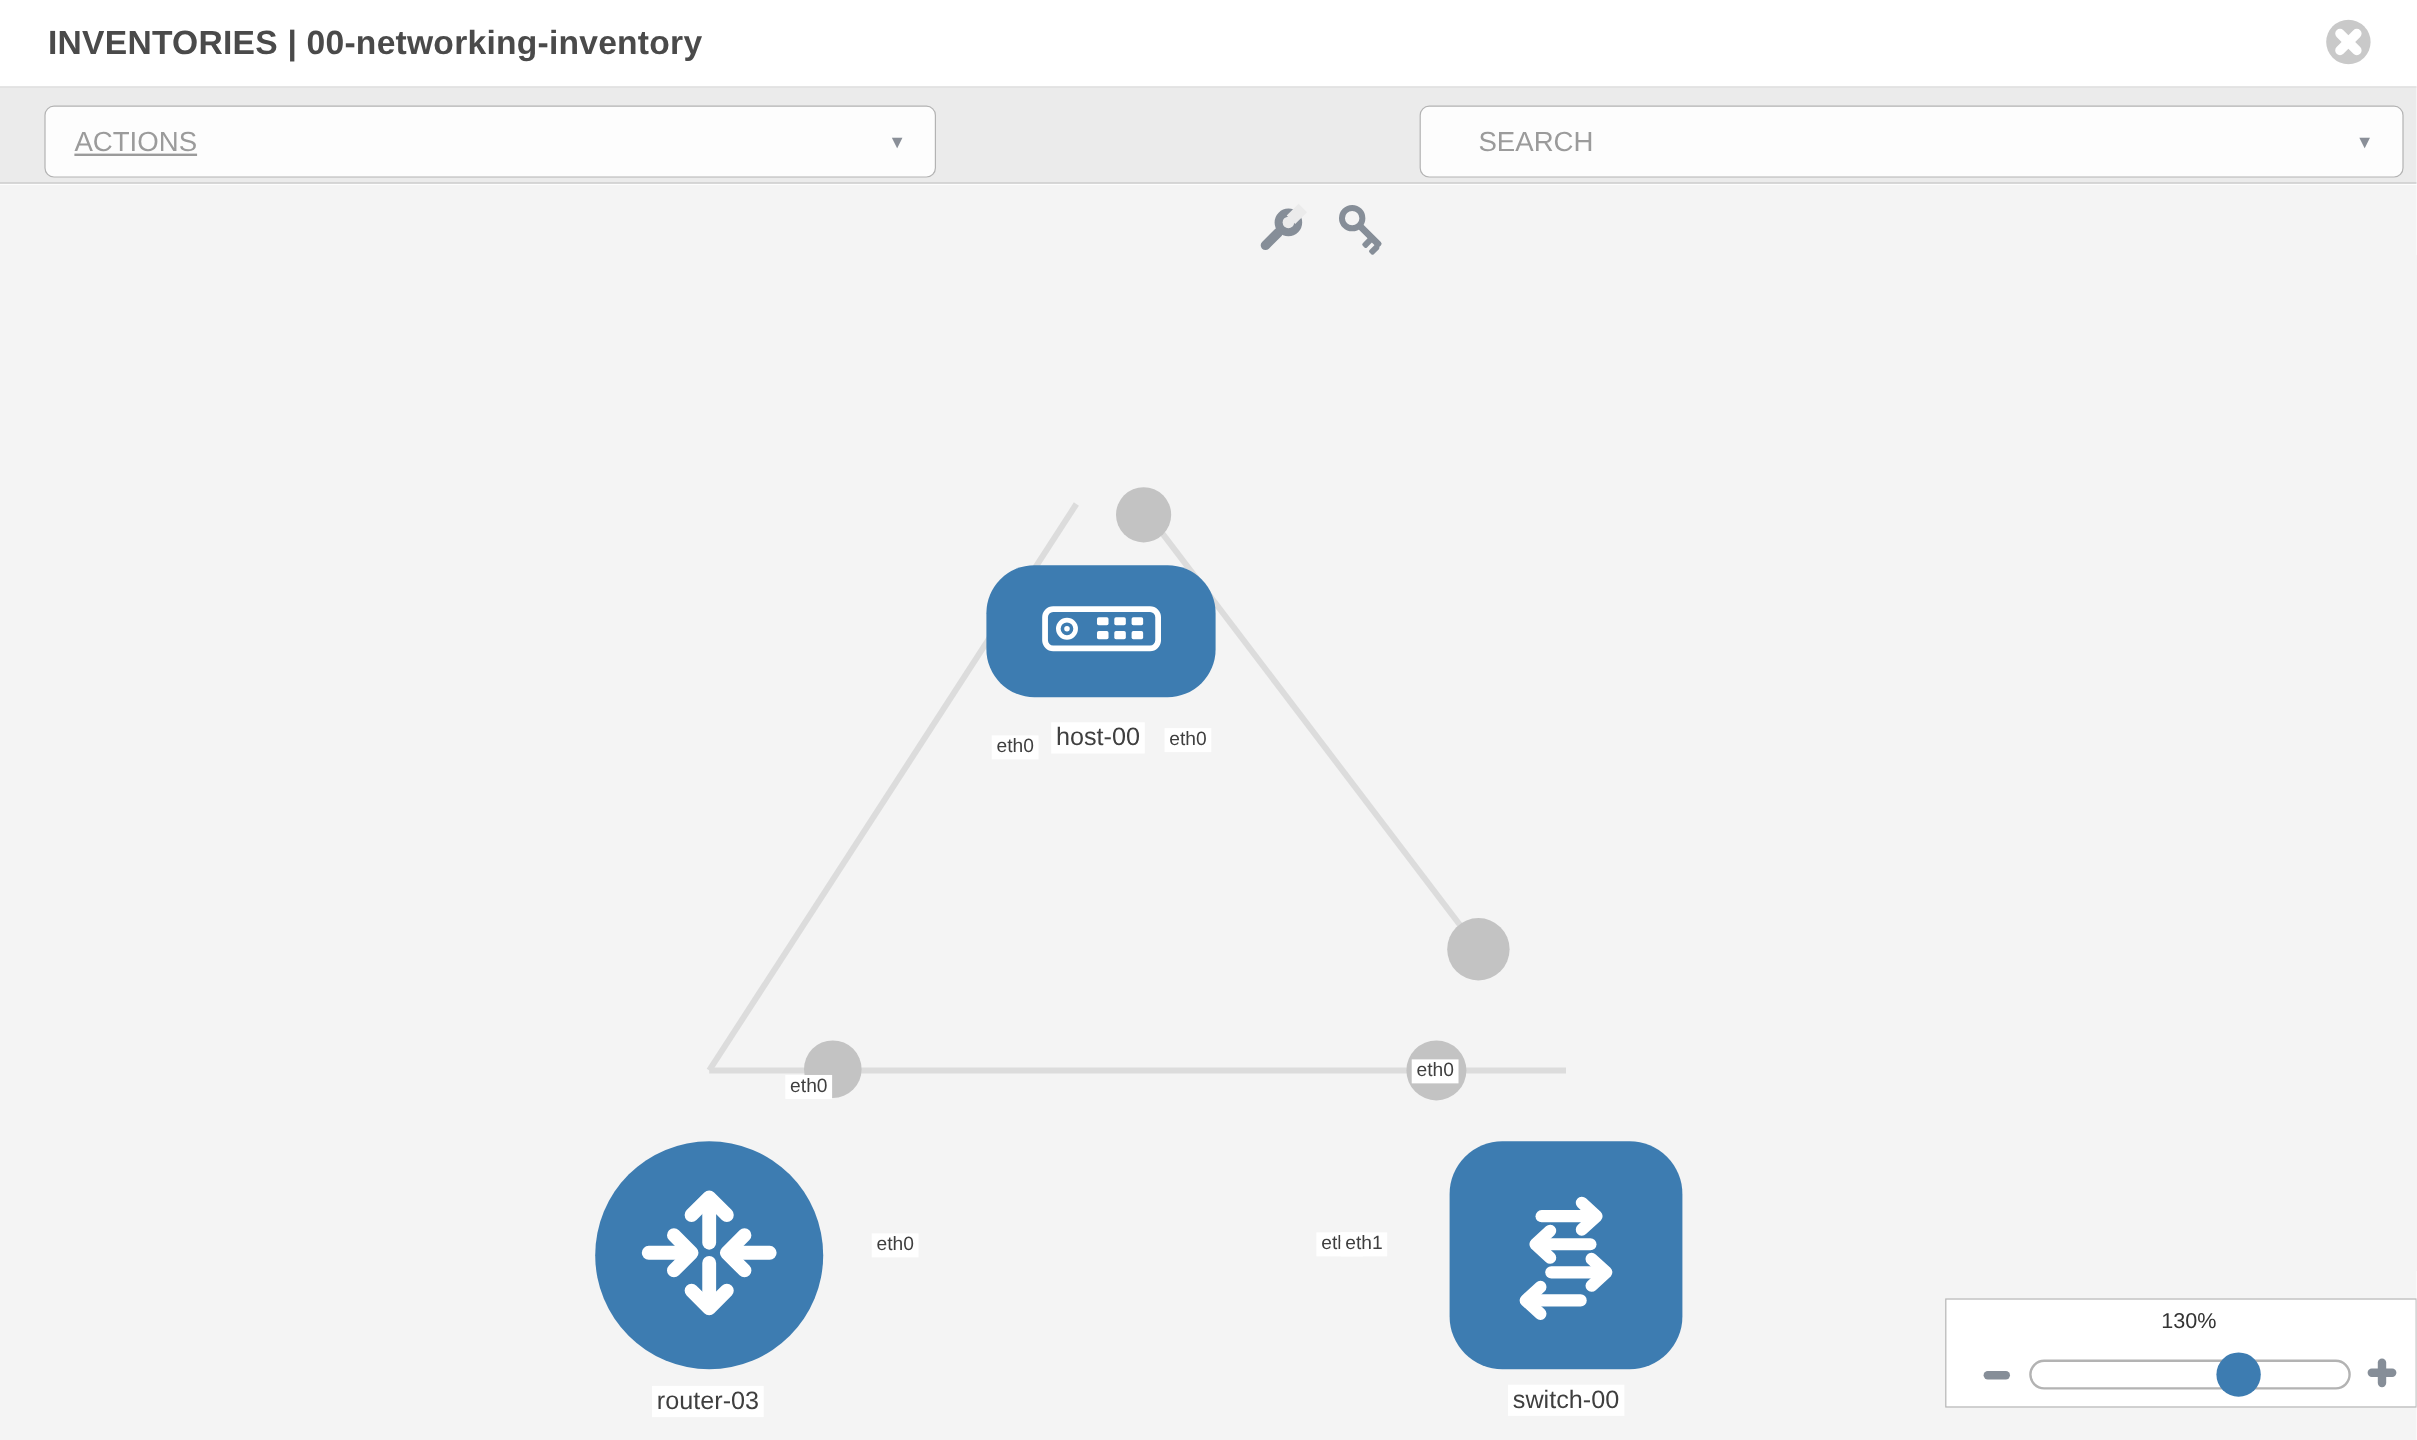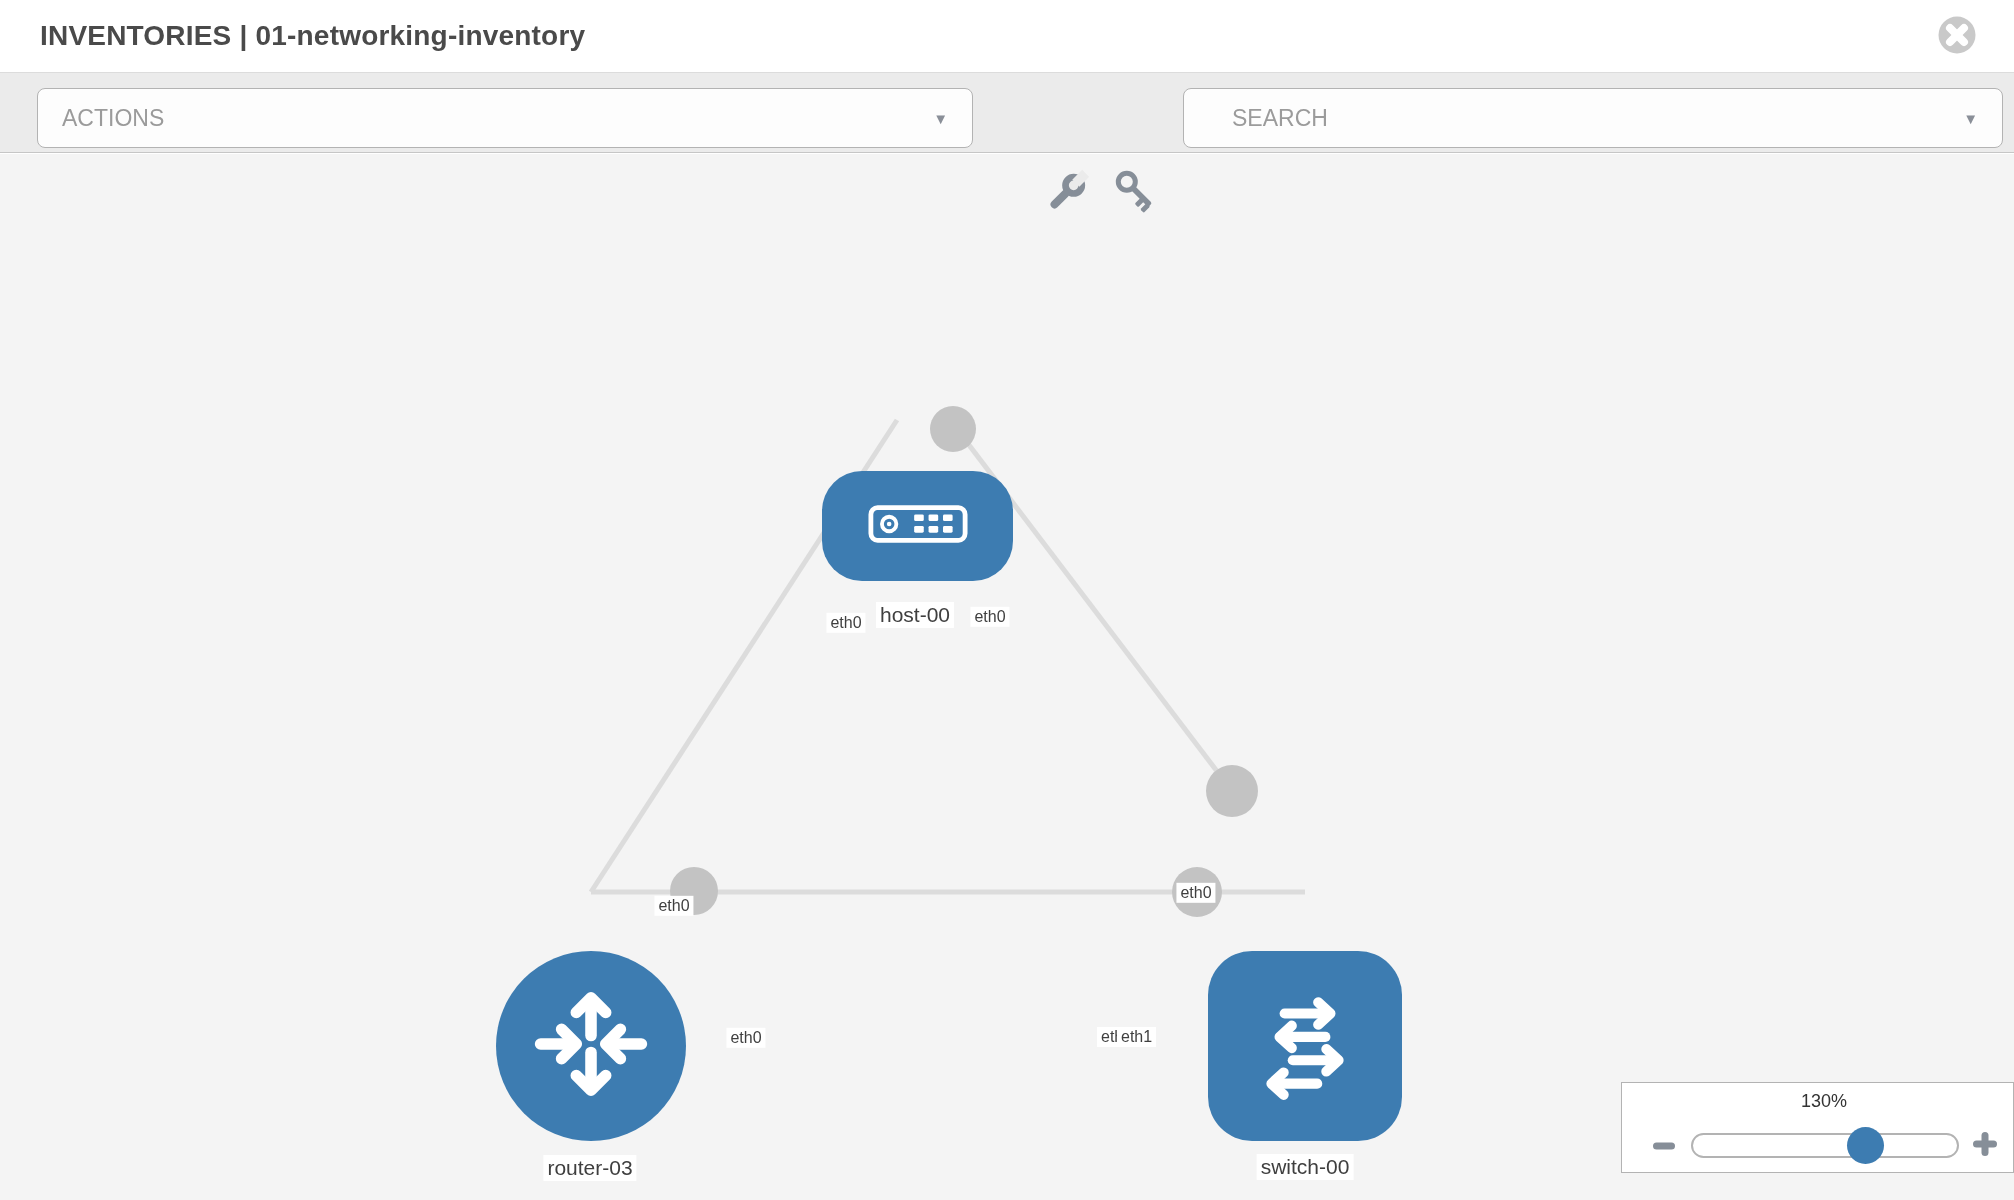--- a/index.html
+++ b/index.html
@@ -12,21 +12,21 @@
       margin:0;font-size:28px;font-weight:bold;color:#4a4a4a;letter-spacing:.2px;}
   .close-btn{position:absolute;left:1938px;top:16px;width:38px;height:38px;cursor:pointer;}
 
   
   .toolbar{position:absolute;left:0;top:72px;width:2014px;height:81px;background:#ebebeb;
       border-top:1px solid #dcdcdc;border-bottom:1px solid #c6c6c6;box-sizing:border-box;}
   .select{position:absolute;top:15px;height:60px;background:#fdfdfd;border:1px solid #b3b3b3;
       border-radius:8px;box-sizing:border-box;display:flex;align-items:center;
       padding:0 24px;color:#9b9b9b;font-size:23px;cursor:pointer;}
   .select .caret{position:absolute;right:24px;color:#8a8f98;font-size:15px;}
-  .sel-actions{left:37px;width:936px;}
+  .sel-actions{left:37px;width:743px;text-decoration:underline;}
   .sel-search{left:1183px;width:820px;padding-left:48px;}
   .tool-icon{position:absolute;top:94px;width:48px;height:48px;cursor:pointer;}
   .tool-wrench{left:1044px;}
   .tool-key{left:1112px;}
 
   
   .canvas{position:absolute;left:0;top:154px;width:2014px;height:1046px;background:#f4f4f4;}
   .netsvg{position:absolute;left:0;top:0;}
 
   .node{position:absolute;background:#3d7cb1;display:flex;align-items:center;
@@ -129,21 +129,21 @@
     <span class="chip if-label" style="left:846px;top:469px;">eth0</span>
     <span class="chip if-label" style="left:990px;top:463px;">eth0</span>
     <span class="chip if-label" style="left:674px;top:752px;">eth0</span>
     <span class="chip if-label" style="left:746px;top:884px;">eth0</span>
     <span class="chip if-label" style="left:1196px;top:739px;">eth0</span>
     <span class="chip if-label chip-abs" style="left:1097px;top:873px;">eth0</span>
     <span class="chip if-label chip-abs" style="left:1117px;top:873px;">eth1</span>
   </div>
 
   <div class="titlebar">
-    <h1>INVENTORIES | 01-networking-inventory</h1>
+    <h1>INVENTORIES | 00-networking-inventory</h1>
     <div class="close-btn">
       <span>
         <svg width="38" height="38" viewBox="0 0 38 38">
           <circle cx="19" cy="19" r="18.5" fill="#c9c9c9"></circle>
           <g stroke="#fff" stroke-width="8" stroke-linecap="round">
             <line x1="12" y1="12" x2="26" y2="26"></line>
             <line x1="26" y1="12" x2="12" y2="26"></line>
           </g>
         </svg>
       </span>

